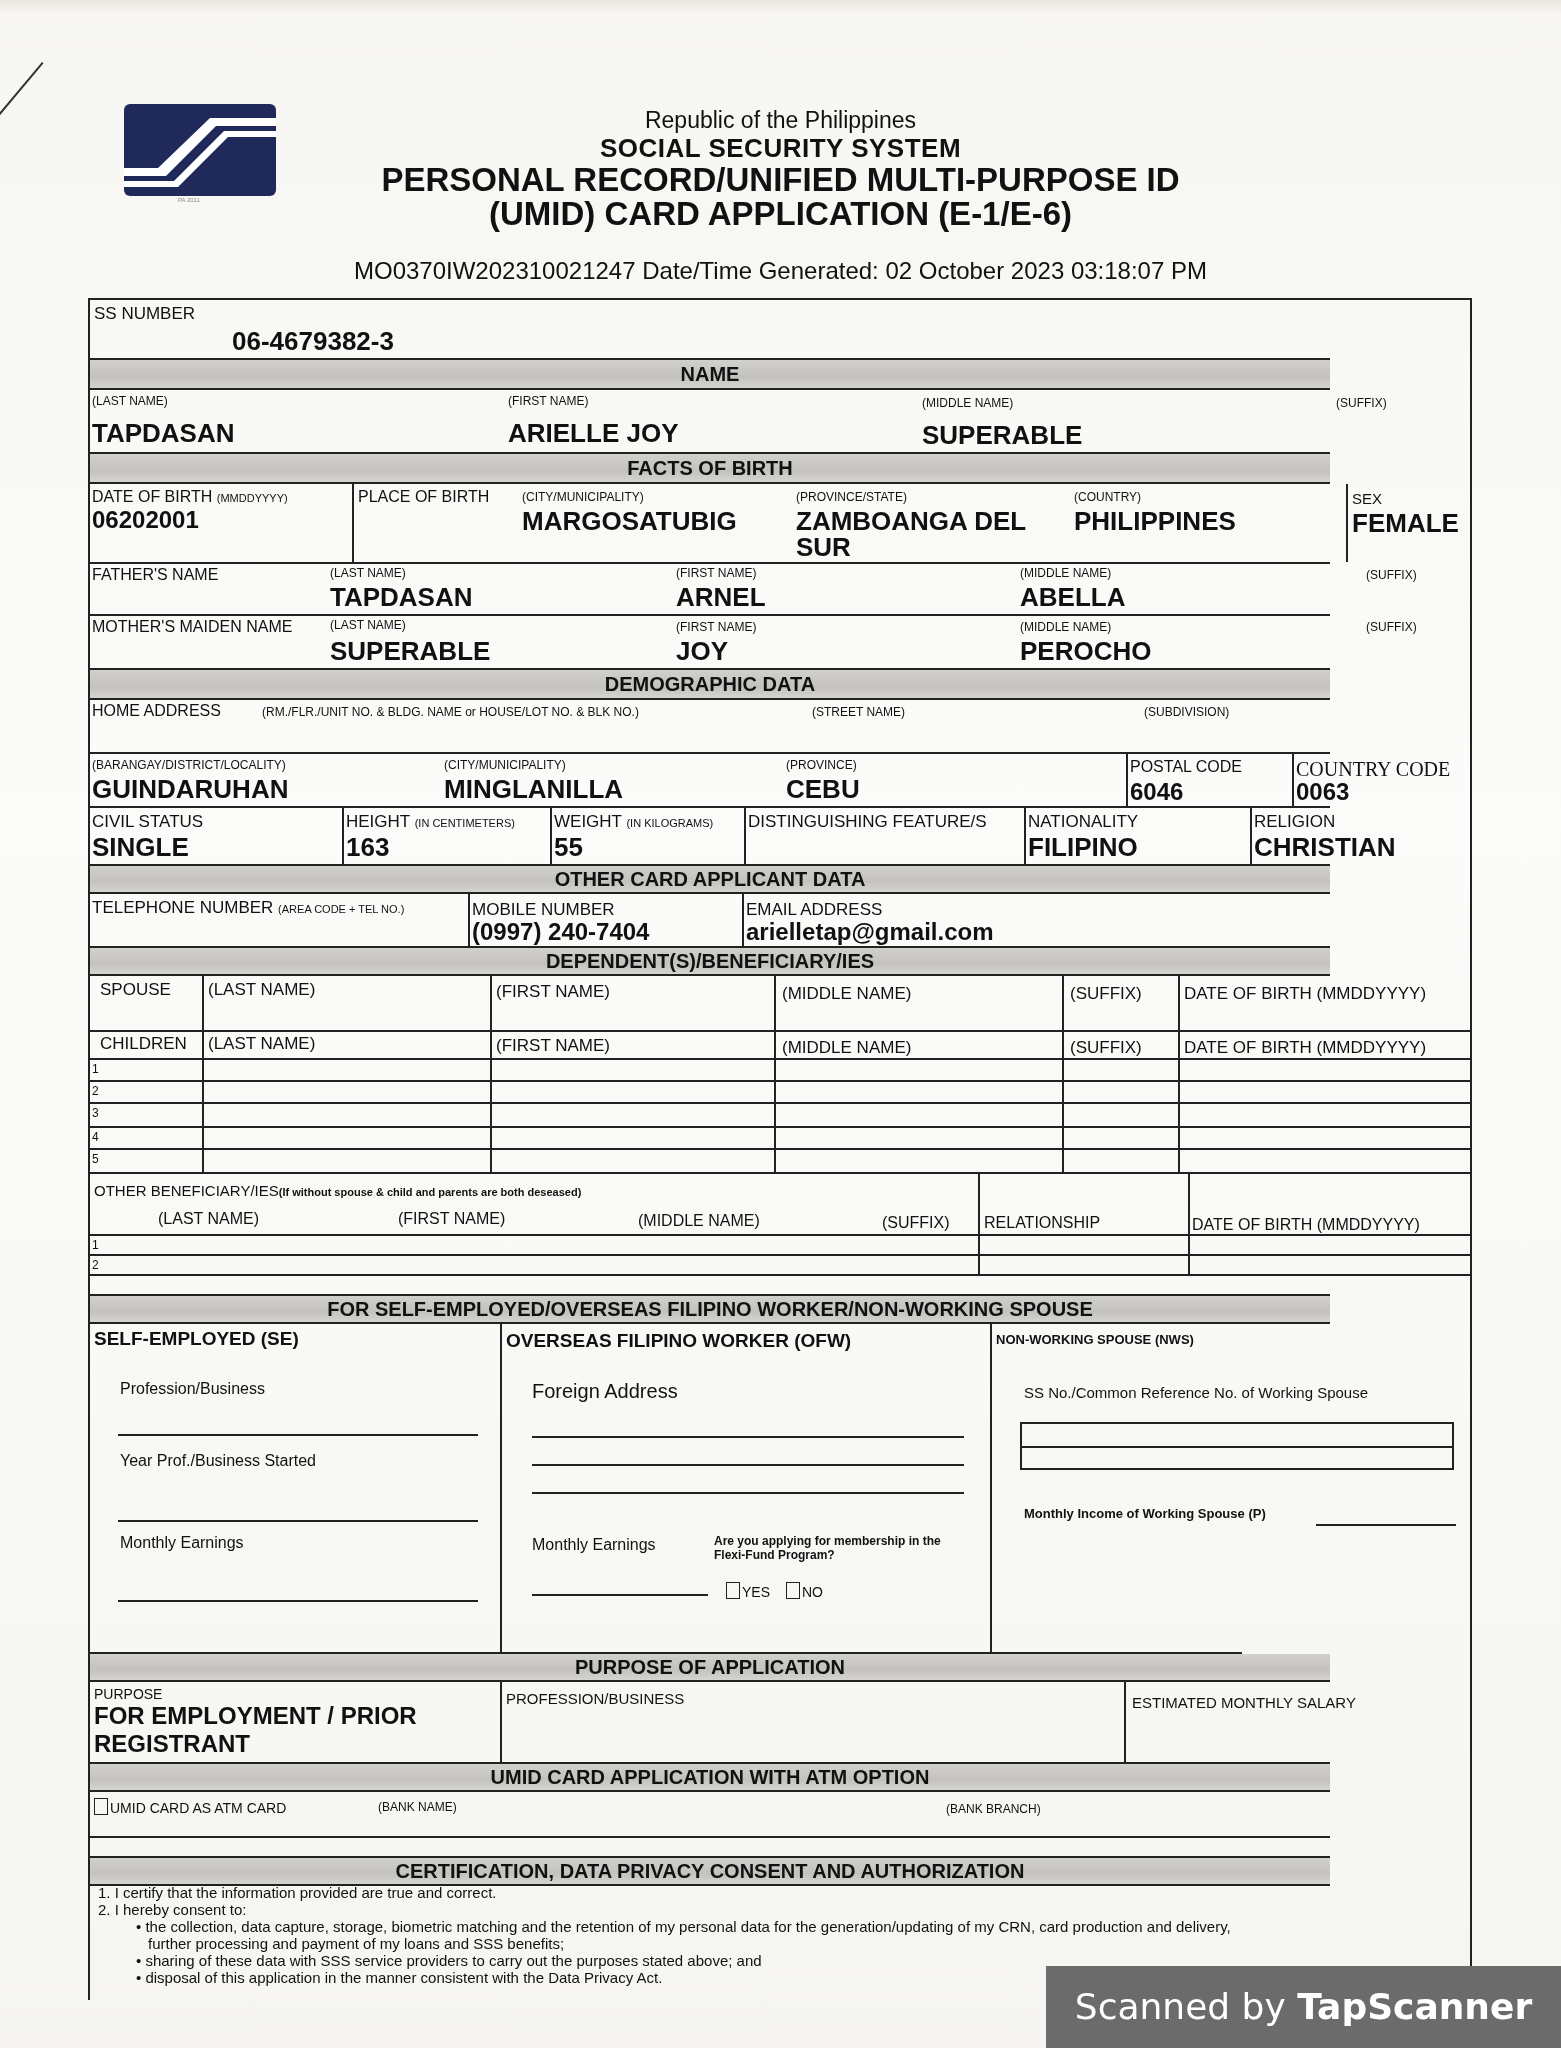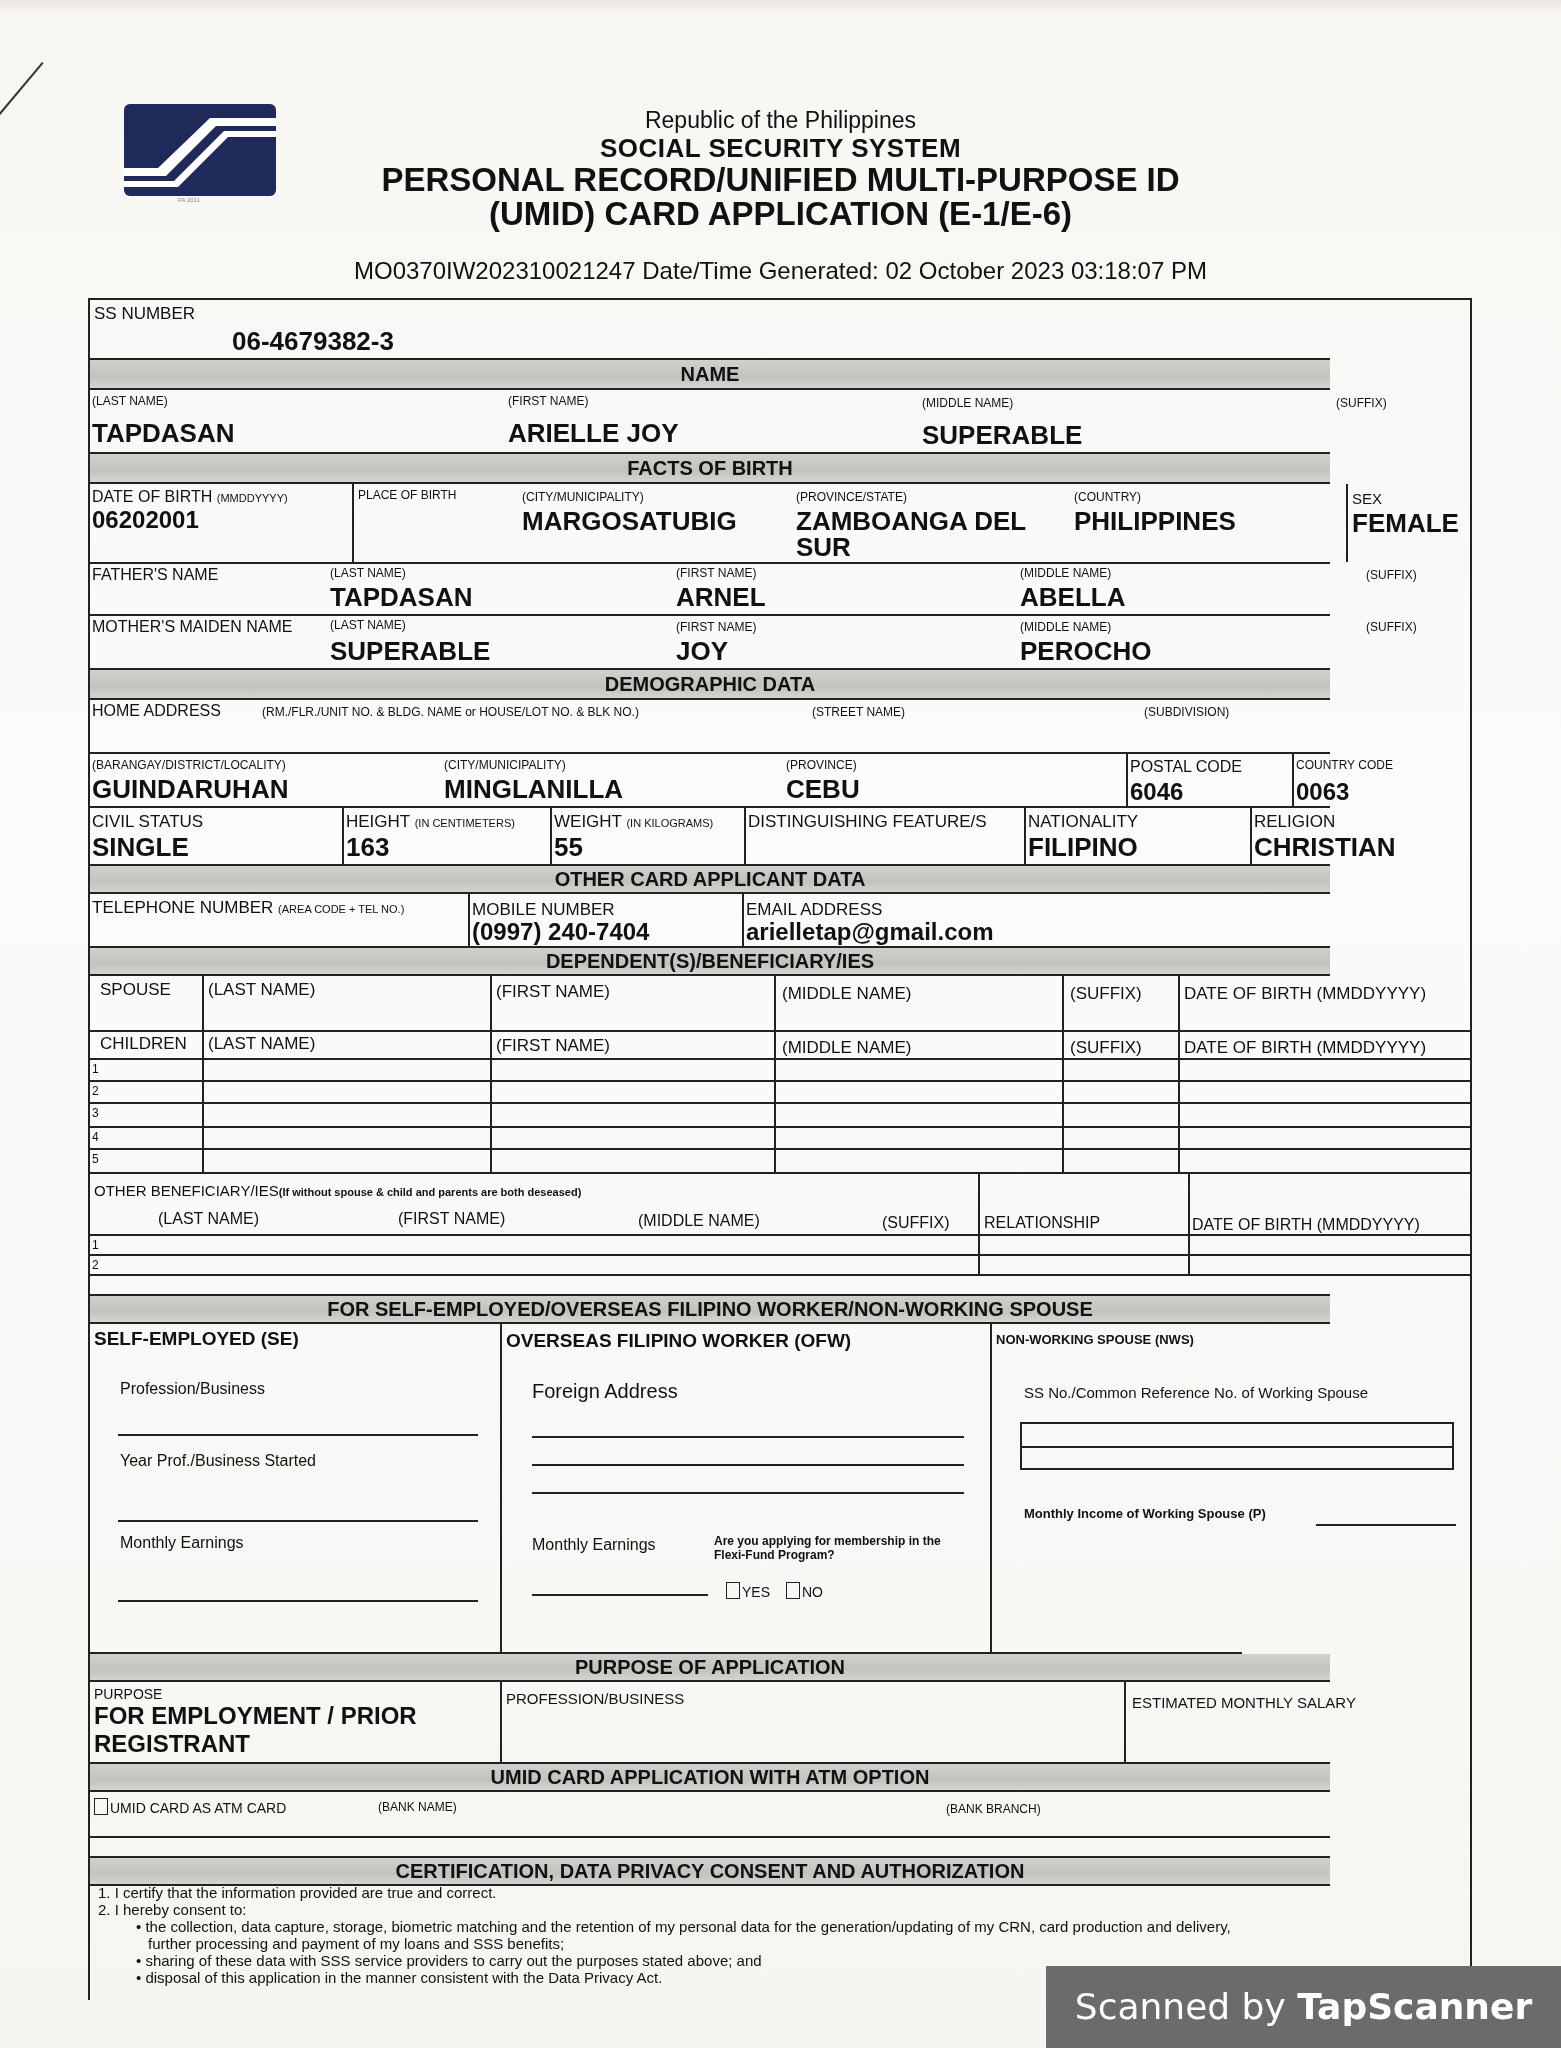--- a/index.html
+++ b/index.html
@@ -67,21 +67,21 @@
     <div class="sub" style="left:832px;top:6px;">(MIDDLE NAME)</div>
     <div class="val" style="left:832px;top:30px;">SUPERABLE</div>
     <div class="sub" style="left:1246px;top:6px;">(SUFFIX)</div>
   </div>
   <div class="row bar" style="top:154px;height:28px;">FACTS OF BIRTH</div>
 
   <div class="row" style="top:184px;height:78px;">
     <div class="lbl" style="left:2px;top:4px;font-size:16px;"><span>DATE OF BIRTH</span> <span class="small">(MMDDYYYY)</span></div>
     <div class="val" style="left:2px;top:22px;font-size:24px;">06202001</div>
     <div class="vline" style="left:262px;"></div>
-    <div class="lbl" style="left:268px;top:4px;font-size:12px;">PLACE OF BIRTH</div>
+    <div class="lbl" style="left:268px;top:4px;font-size:16px;">PLACE OF BIRTH</div>
     <div class="sub" style="left:432px;top:6px;">(CITY/MUNICIPALITY)</div>
     <div class="val" style="left:432px;top:22px;">MARGOSATUBIG</div>
     <div class="sub" style="left:706px;top:6px;">(PROVINCE/STATE)</div>
     <div class="val" style="left:706px;top:22px;">ZAMBOANGA DEL</div>
     <div class="val" style="left:706px;top:48px;">SUR</div>
     <div class="sub" style="left:984px;top:6px;">(COUNTRY)</div>
     <div class="val" style="left:984px;top:22px;">PHILIPPINES</div>
     <div class="vline" style="left:1256px;"></div>
     <div class="sub" style="left:1262px;top:6px;font-size:15px;">SEX</div>
     <div class="val" style="left:1262px;top:24px;">FEMALE</div>
@@ -121,21 +121,21 @@
     <div class="sub" style="left:2px;top:4px;">(BARANGAY/DISTRICT/LOCALITY)</div>
     <div class="val" style="left:2px;top:20px;">GUINDARUHAN</div>
     <div class="sub" style="left:354px;top:4px;">(CITY/MUNICIPALITY)</div>
     <div class="val" style="left:354px;top:20px;">MINGLANILLA</div>
     <div class="sub" style="left:696px;top:4px;">(PROVINCE)</div>
     <div class="val" style="left:696px;top:20px;">CEBU</div>
     <div class="vline" style="left:1036px;"></div>
     <div class="lbl" style="left:1040px;top:4px;font-size:16px;">POSTAL CODE</div>
     <div class="val" style="left:1040px;top:24px;font-size:24px;">6046</div>
     <div class="vline" style="left:1202px;"></div>
-    <div class="lbl" style="left:1206px;top:4px;font-size:12px;">COUNTRY CODE</div>
+    <div class="lbl" style="left:1206px;top:4px;font-size:20px;font-family:Liberation Serif, serif;">COUNTRY CODE</div>
     <div class="val" style="left:1206px;top:24px;font-size:24px;">0063</div>
   </div>
 
   <div class="row" style="top:508px;height:56px;">
     <div class="lbl" style="left:2px;top:4px;">CIVIL STATUS</div>
     <div class="val" style="left:2px;top:24px;">SINGLE</div>
     <div class="vline" style="left:252px;"></div>
     <div class="lbl" style="left:256px;top:4px;"><span>HEIGHT</span> <span class="small">(IN CENTIMETERS)</span></div>
     <div class="val" style="left:256px;top:24px;">163</div>
     <div class="vline" style="left:460px;"></div>

